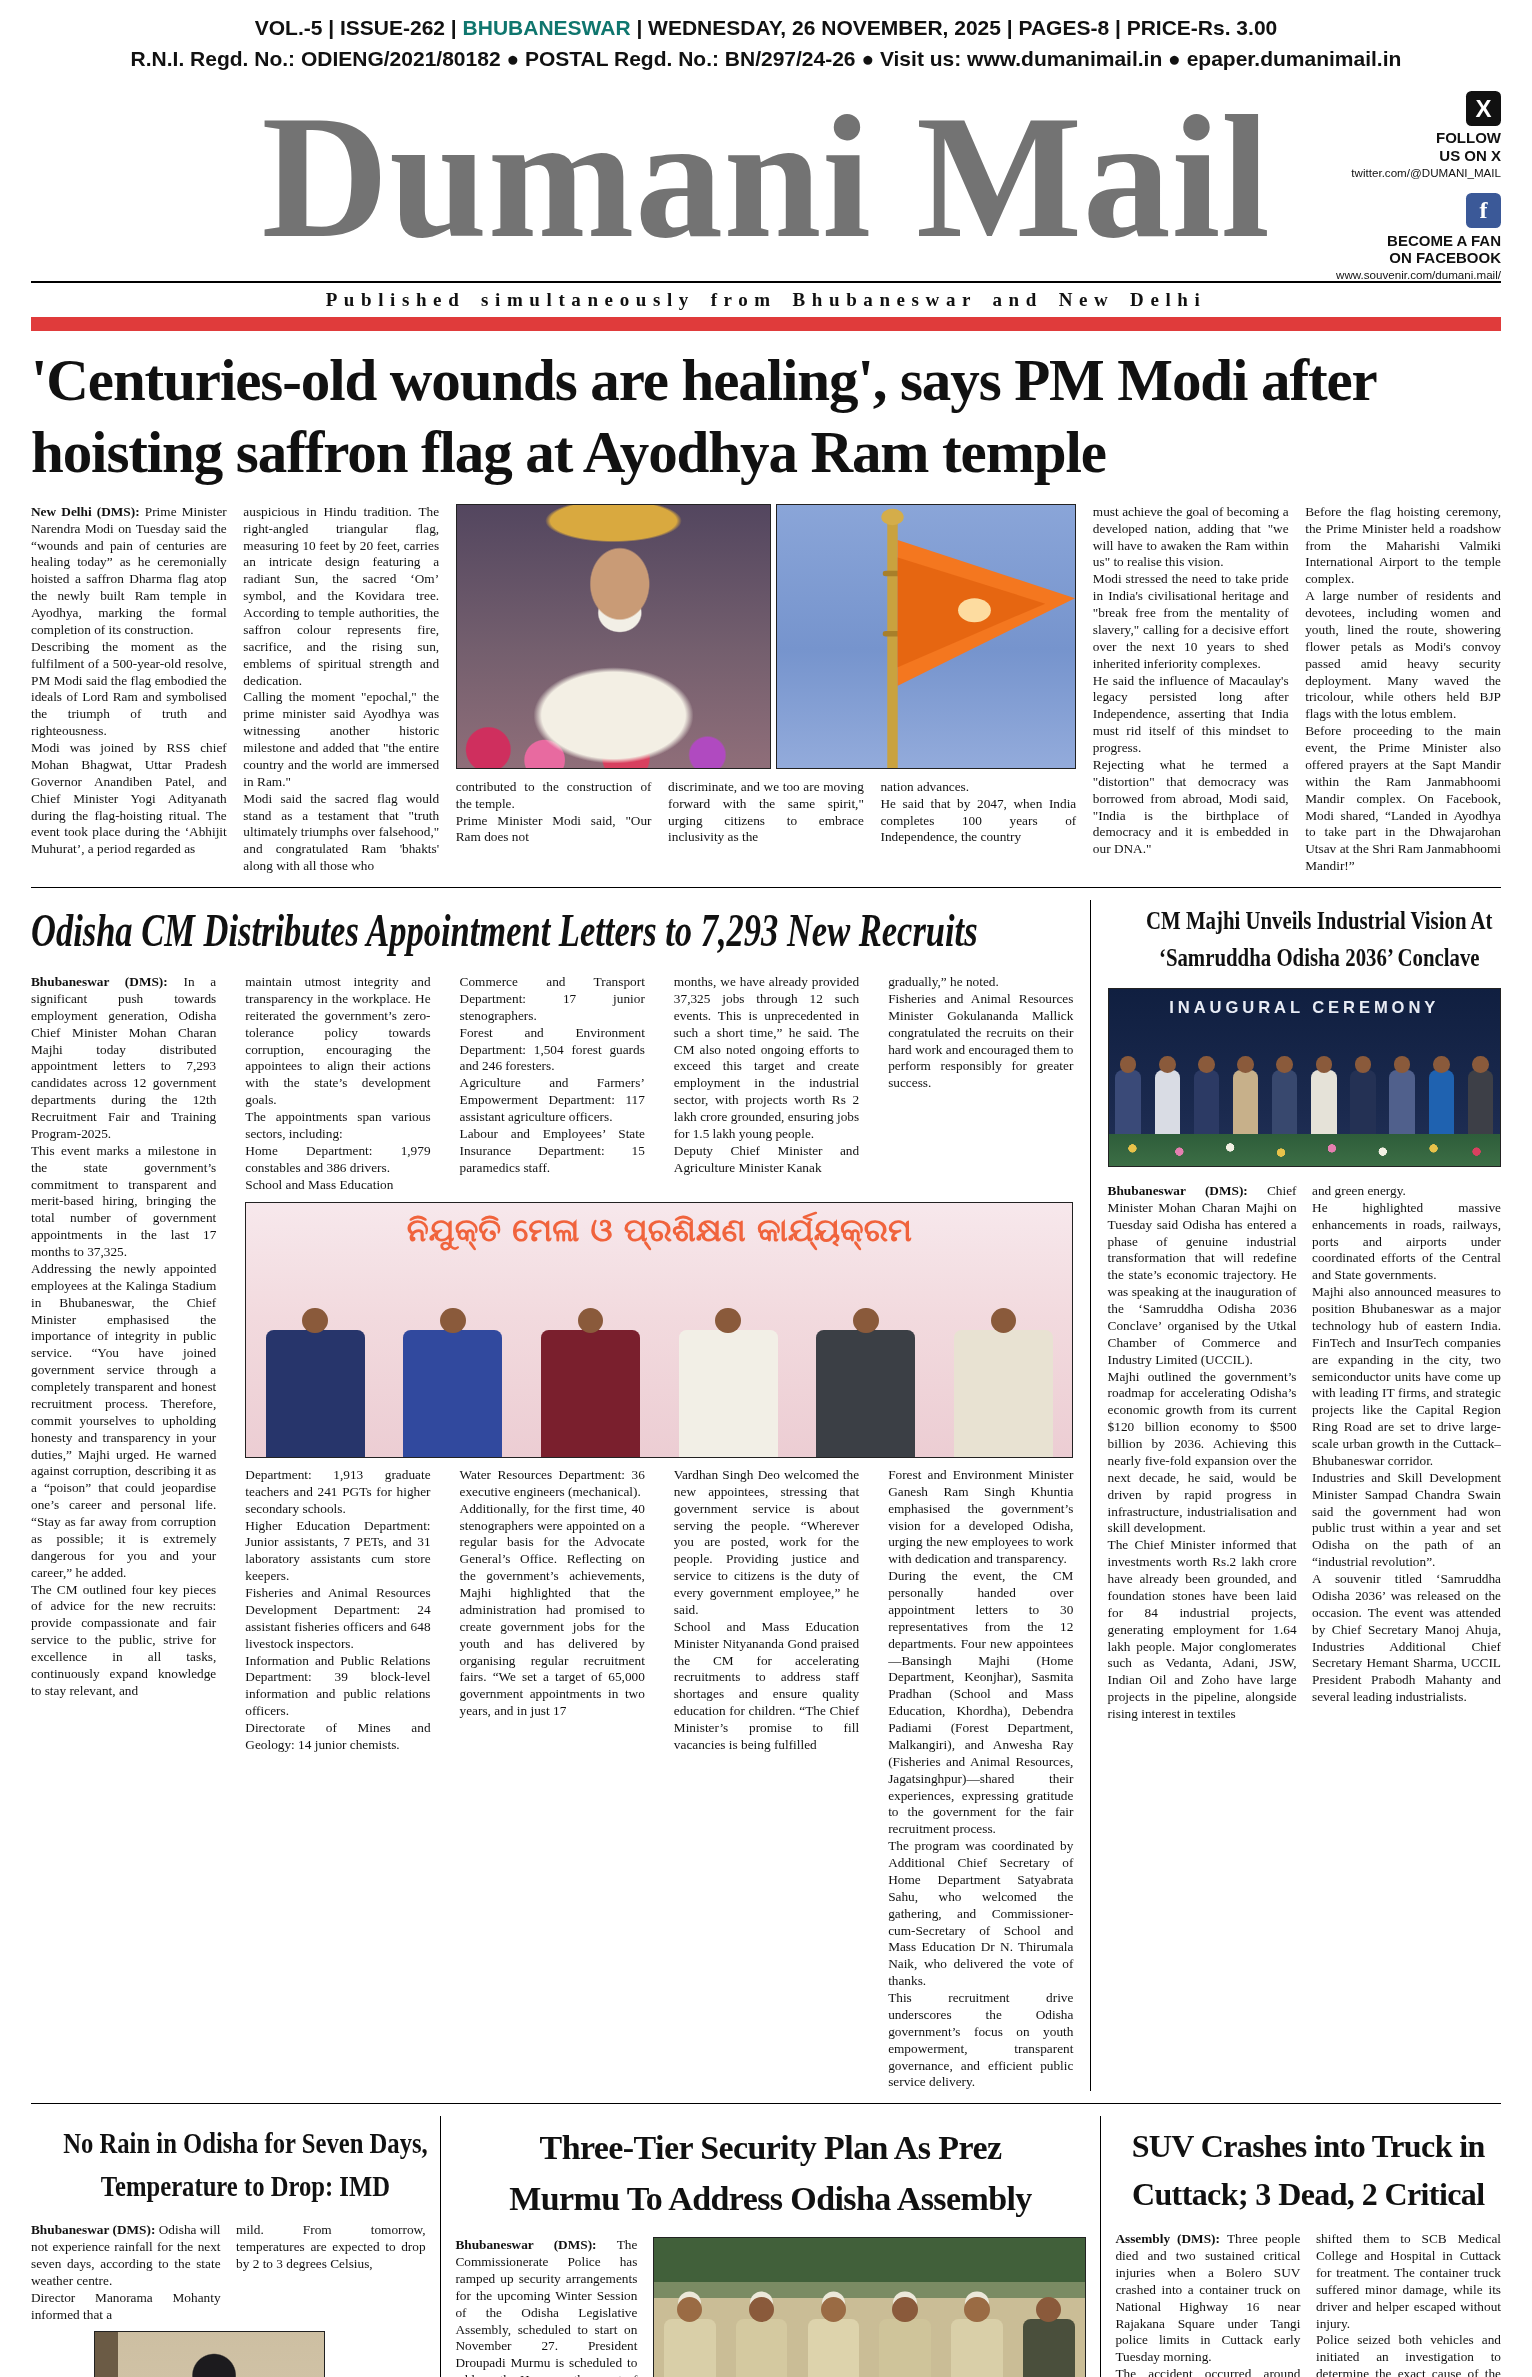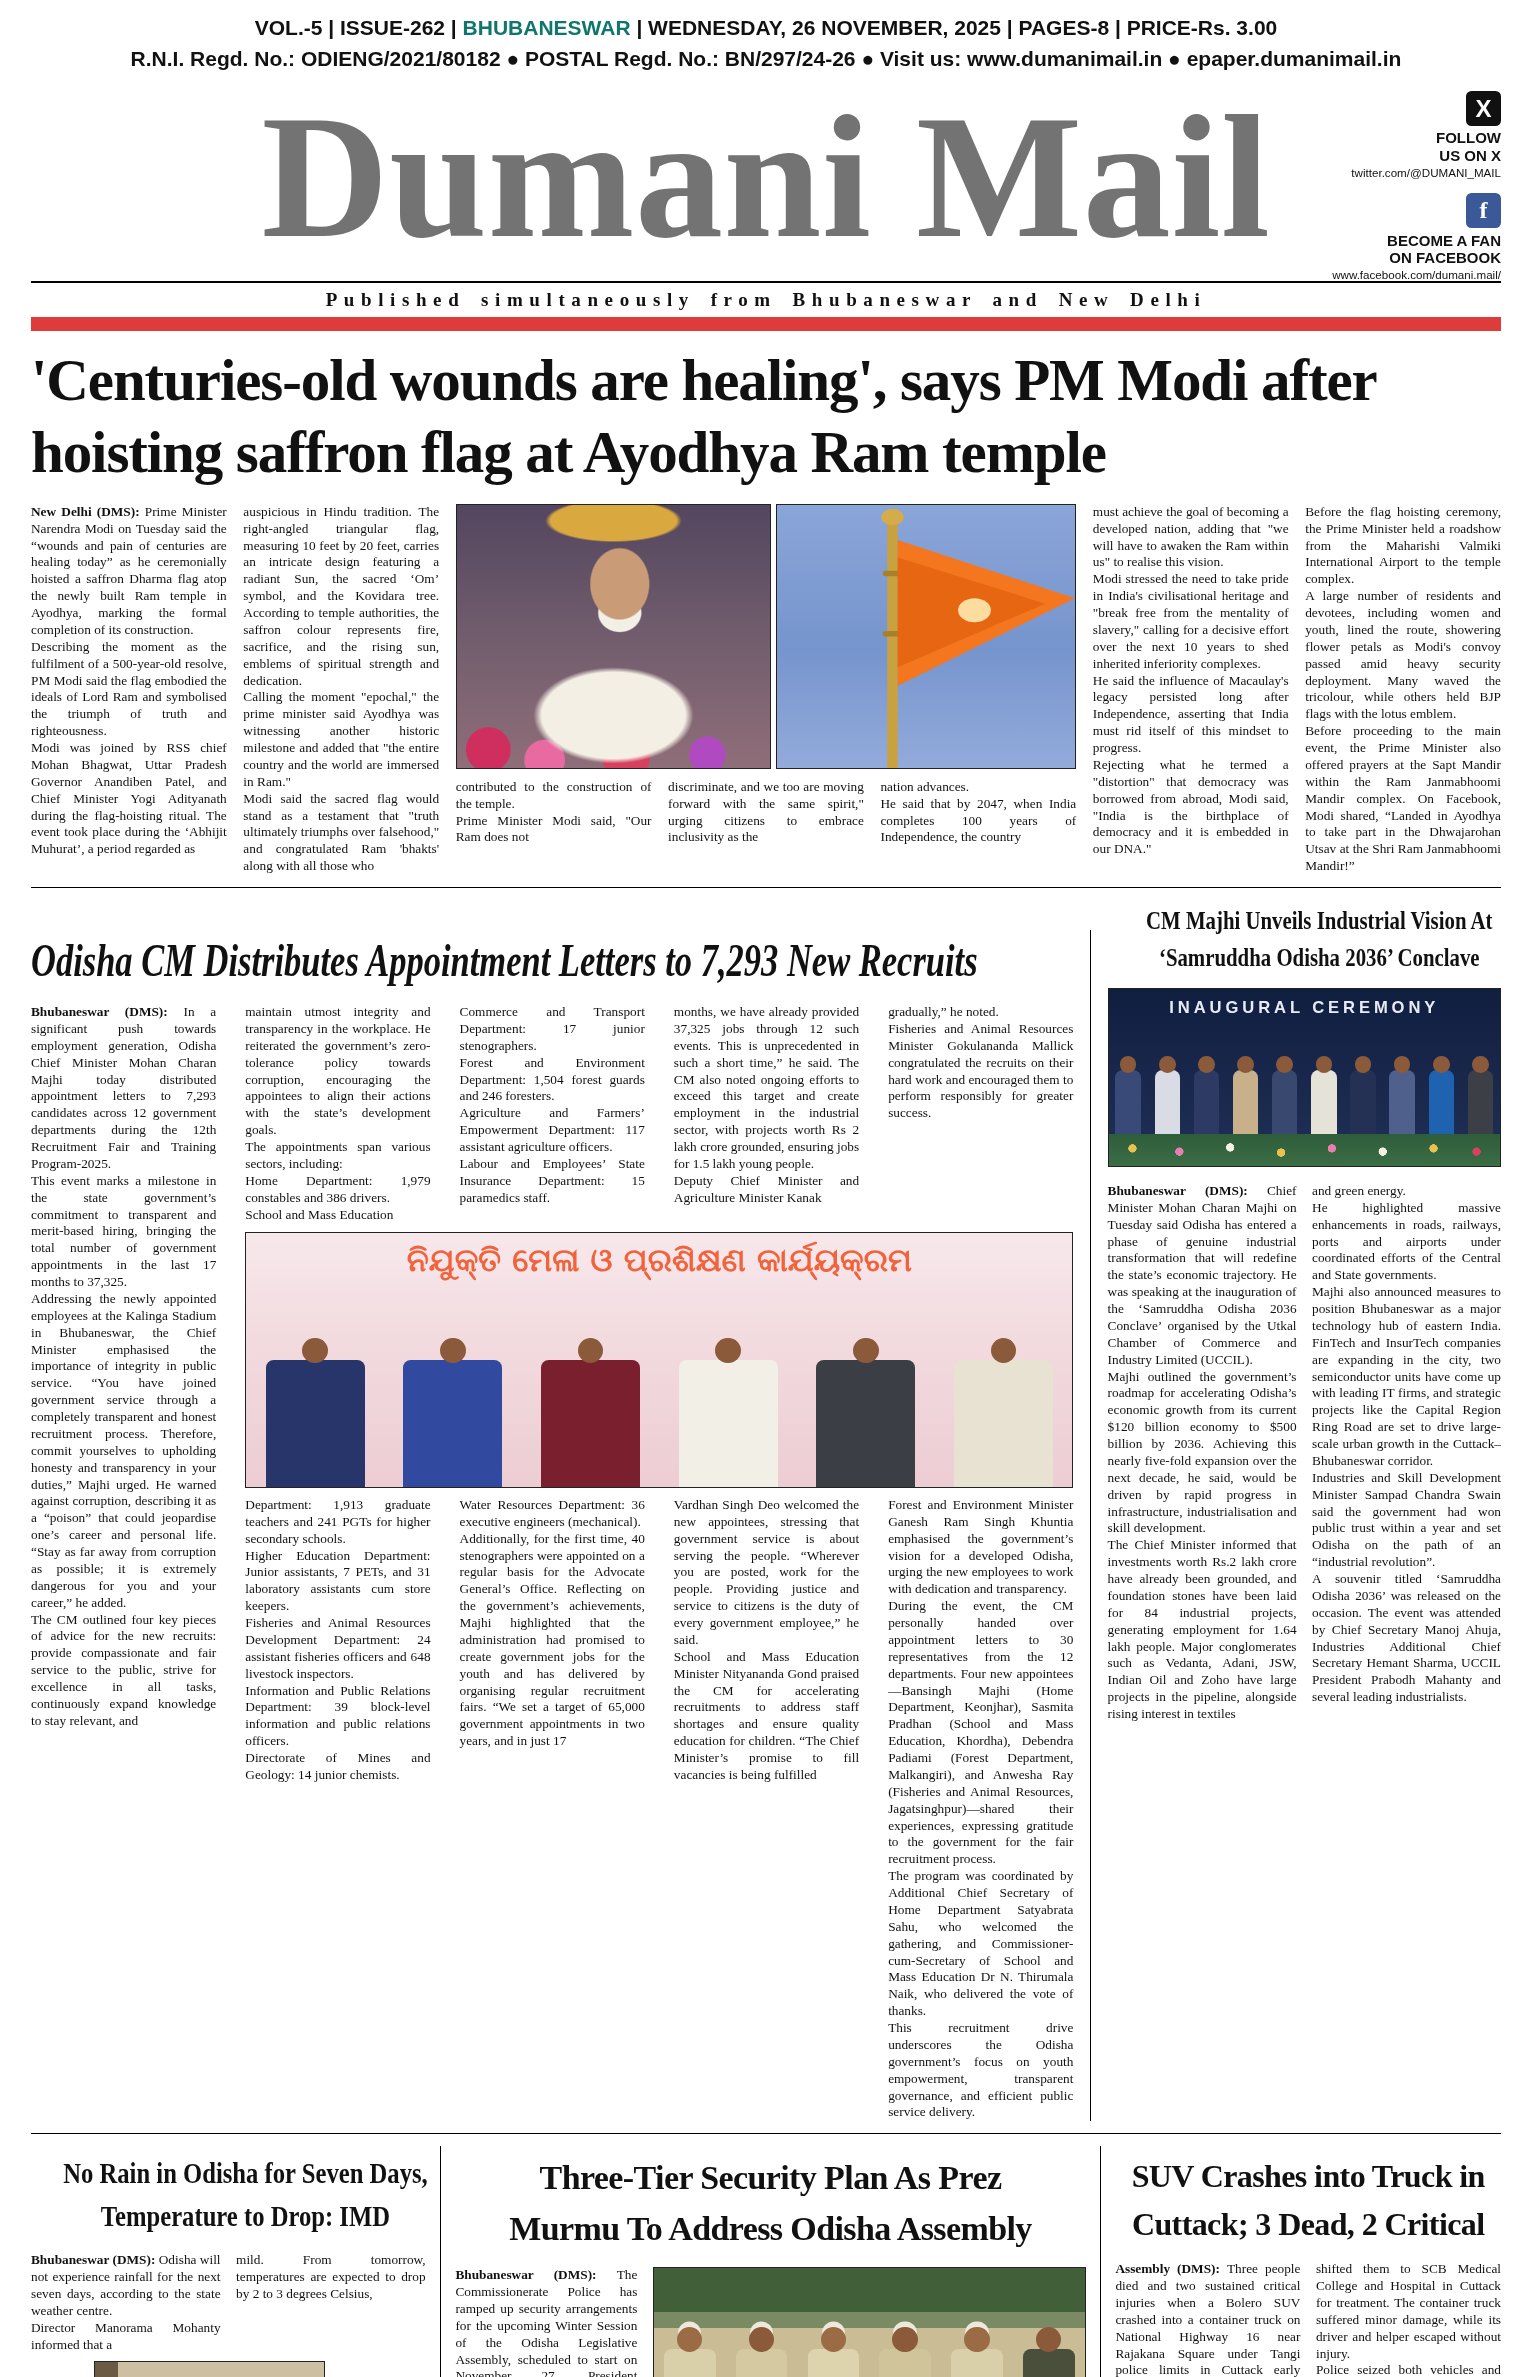--- a/index.html
+++ b/index.html
@@ -82,21 +82,21 @@
     linear-gradient(180deg,#2e5d3a,#3c6e45);}
   .photo-imd{height:182px;background:
     linear-gradient(90deg,#6b5b45 0 10%,rgba(0,0,0,0) 10%),
     radial-gradient(circle 32px at 52% 24%,#1c1b1e 66%,rgba(0,0,0,0) 70%),
     radial-gradient(ellipse 19px 23px at 52% 30%,#b67c52 58%,rgba(0,0,0,0) 64%),
     radial-gradient(ellipse 88px 72px at 52% 92%,#3f8fd2 58%,rgba(0,0,0,0) 64%),
     linear-gradient(180deg,#cdbfa2 0%,#d8caae 100%);}
   .photo-police{height:221px;background:linear-gradient(180deg,#41603a 0 20%,#7a8b63 20% 27%,#cabd96 27% 100%);}
   
   .sec2{display:grid;grid-template-columns:1fr 410px;}
-  .sec2-left{padding-right:16.6px;border-right:1.7px solid #000;overflow:hidden;margin-top:30px;}
+  .sec2-left{padding-right:16.6px;border-right:1.7px solid #000;overflow:hidden;}
   .sec2-right{padding-left:16.6px;}
   .recruit-head{margin:4.4px 0 16.6px;white-space:nowrap;}
   .recruit-head .squeeze{font-size:46px;font-style:italic;font-weight:bold;transform:scaleX(0.75);transform-origin:left center;}
   .recruit-grid{display:grid;grid-template-columns:repeat(5,1fr);column-gap:29px;}
   .recruit-col1{grid-row:1/4;grid-column:1;}
   .conclave-headwrap{text-align:center;margin:2.2px 0 12px;}
   .conclave-headwrap .display-head{font-size:25.4px;line-height:1.45;}
   .conclave-headwrap .squeeze{transform:scaleX(0.82);}
   .conclave-cols{display:grid;grid-template-columns:1fr 1fr;column-gap:15.5px;margin-top:16px;}
   
@@ -127,21 +127,21 @@
       <div class="group">
         <div class="badge x">X</div>
         <div class="lbl">FOLLOW
 US ON X</div>
         <div class="url">twitter.com/@DUMANI_MAIL</div>
       </div>
       <div class="group">
         <div class="badge fb">f</div>
         <div class="lbl">BECOME A FAN
 ON FACEBOOK</div>
-        <div class="url">www.facebook.com/dumani.mail/</div>
+        <div class="url">www.souvenir.com/dumani.mail/</div>
       </div>
     </div>
   </div>
   <div class="tagwrap">
     <span class="tagline">Published simultaneously from Bhubaneswar and New Delhi</span>
   </div>
   <div class="redbar"></div>
 
   <div class="lead-head">'Centuries-old wounds are healing', says PM Modi after hoisting saffron flag at Ayodhya Ram temple</div>
   <div class="lead-grid">

